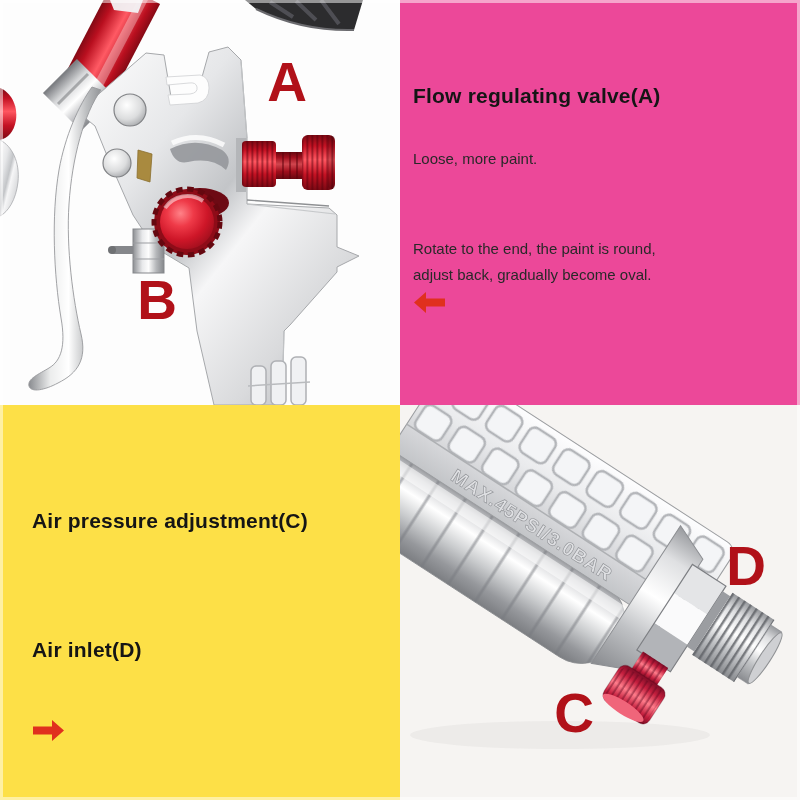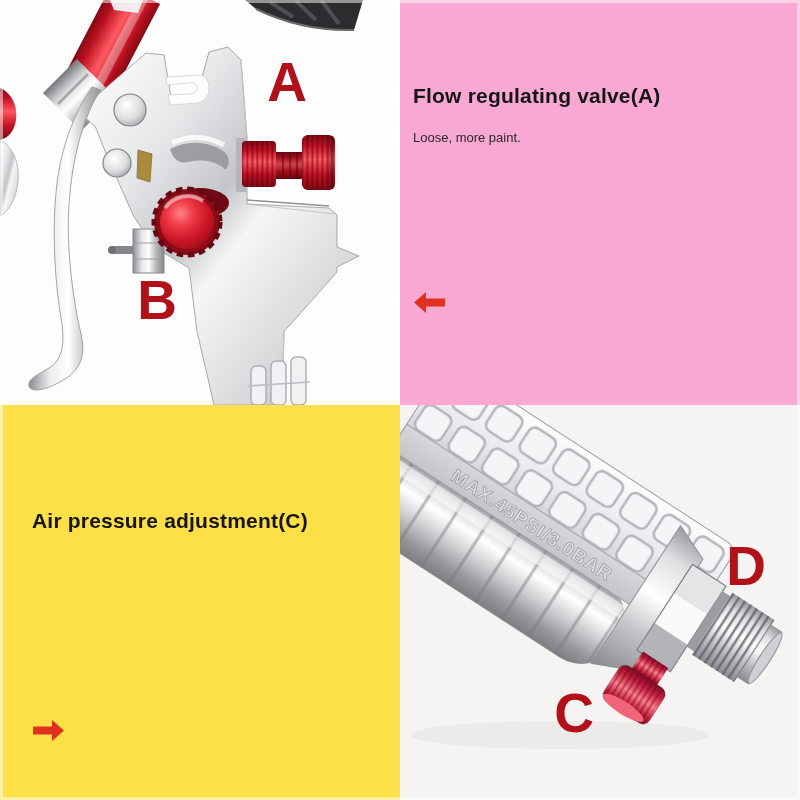--- a/index.html
+++ b/index.html
@@ -1,24 +1,24 @@
 <!DOCTYPE html>
 <html><head>
 <meta charset="utf-8">
 <style>
   html,body{margin:0;padding:0;background:#fff;}
   #canvas{position:relative;width:800px;height:800px;background:#ffffff;overflow:hidden;
           font-family:"Liberation Sans",sans-serif;}
   .quad{position:absolute;overflow:hidden;}
   #q-tl{left:0;top:0;width:400px;height:405px;background:#fdfdfd;}
-  #q-tr{left:400px;top:0;width:400px;height:405px;background:#f9a8d4;}
+  #q-tr{left:400px;top:0;width:400px;height:405px;background:#ec4899;}
   #q-bl{left:0;top:405px;width:400px;height:461px;background:#fde047;}
   #q-br{left:400px;top:405px;width:400px;height:395px;background:#f6f4f2;}
   .hd{position:absolute;font-weight:700;font-size:21px;color:#151515;white-space:nowrap;letter-spacing:.2px;}
-  .bd{position:absolute;font-size:13px;color:#292929;line-height:26px;white-space:nowrap;}
+  .bd{position:absolute;font-size:15px;color:#292929;line-height:26px;white-space:nowrap;margin-top:21px;}
   .part-label{position:absolute;transform:translate(-50%,-50%);font-weight:700;font-size:55px;
               color:#b11119;line-height:1;}
   .arrow{position:absolute;width:31px;height:23px;}
   #frame{position:absolute;left:0;top:0;right:0;bottom:0;border:3px solid rgba(255,255,255,.5);pointer-events:none;}
   svg{display:block;}
 </style>
 </head>
 <body>
 
 <div id="canvas">
@@ -159,29 +159,34 @@
       <circle cx="117" cy="163" r="14" fill="url(#tDisc)" stroke="#808285" stroke-width="1.2"></circle>
 
       <path d="M138,150 L152,154 L150,182 L137,178 Z" fill="#a98a3f" stroke="#8a6f2e" stroke-width=".8"></path>
     </svg>
   </div>
 
   <div class="quad" id="q-tr">
     <div class="hd" style="left:13px;top:84px">Flow regulating valve(A)</div>
     <div class="bd" style="left:13px;top:125px">Loose, more paint.</div>
 
+    <div class="bd" style="left:13px;top:215px">
+      <div>Rotate to the end, the paint is round,</div>
+      <div>adjust back, gradually become oval.</div>
+    </div>
 
     <svg class="arrow" style="left:14px;top:291px" viewBox="0 0 31 23">
       <polygon points="0,11.5 12,1 12,7.5 31,7.5 31,15.5 12,15.5 12,22" fill="#e0301e"></polygon>
     </svg>
   </div>
 
   <div class="quad" id="q-bl">
     <div class="hd" style="left:32px;top:104px">Air pressure adjustment(C)</div>
 
+    <div class="hd" style="left:32px;top:233px">Air inlet(D)</div>
 
     <svg class="arrow" style="left:33px;top:314px" viewBox="0 0 31 23">
       <polygon points="31,11.5 19,1 19,7.5 0,7.5 0,15.5 19,15.5 19,22" fill="#e0301e"></polygon>
     </svg>
   </div>
 
   <div class="quad" id="q-br">
     <svg width="400" height="395" viewBox="0 0 400 395">
       <defs>
         <linearGradient id="bChrFace" x1="0" y1="0" x2="0" y2="1">

